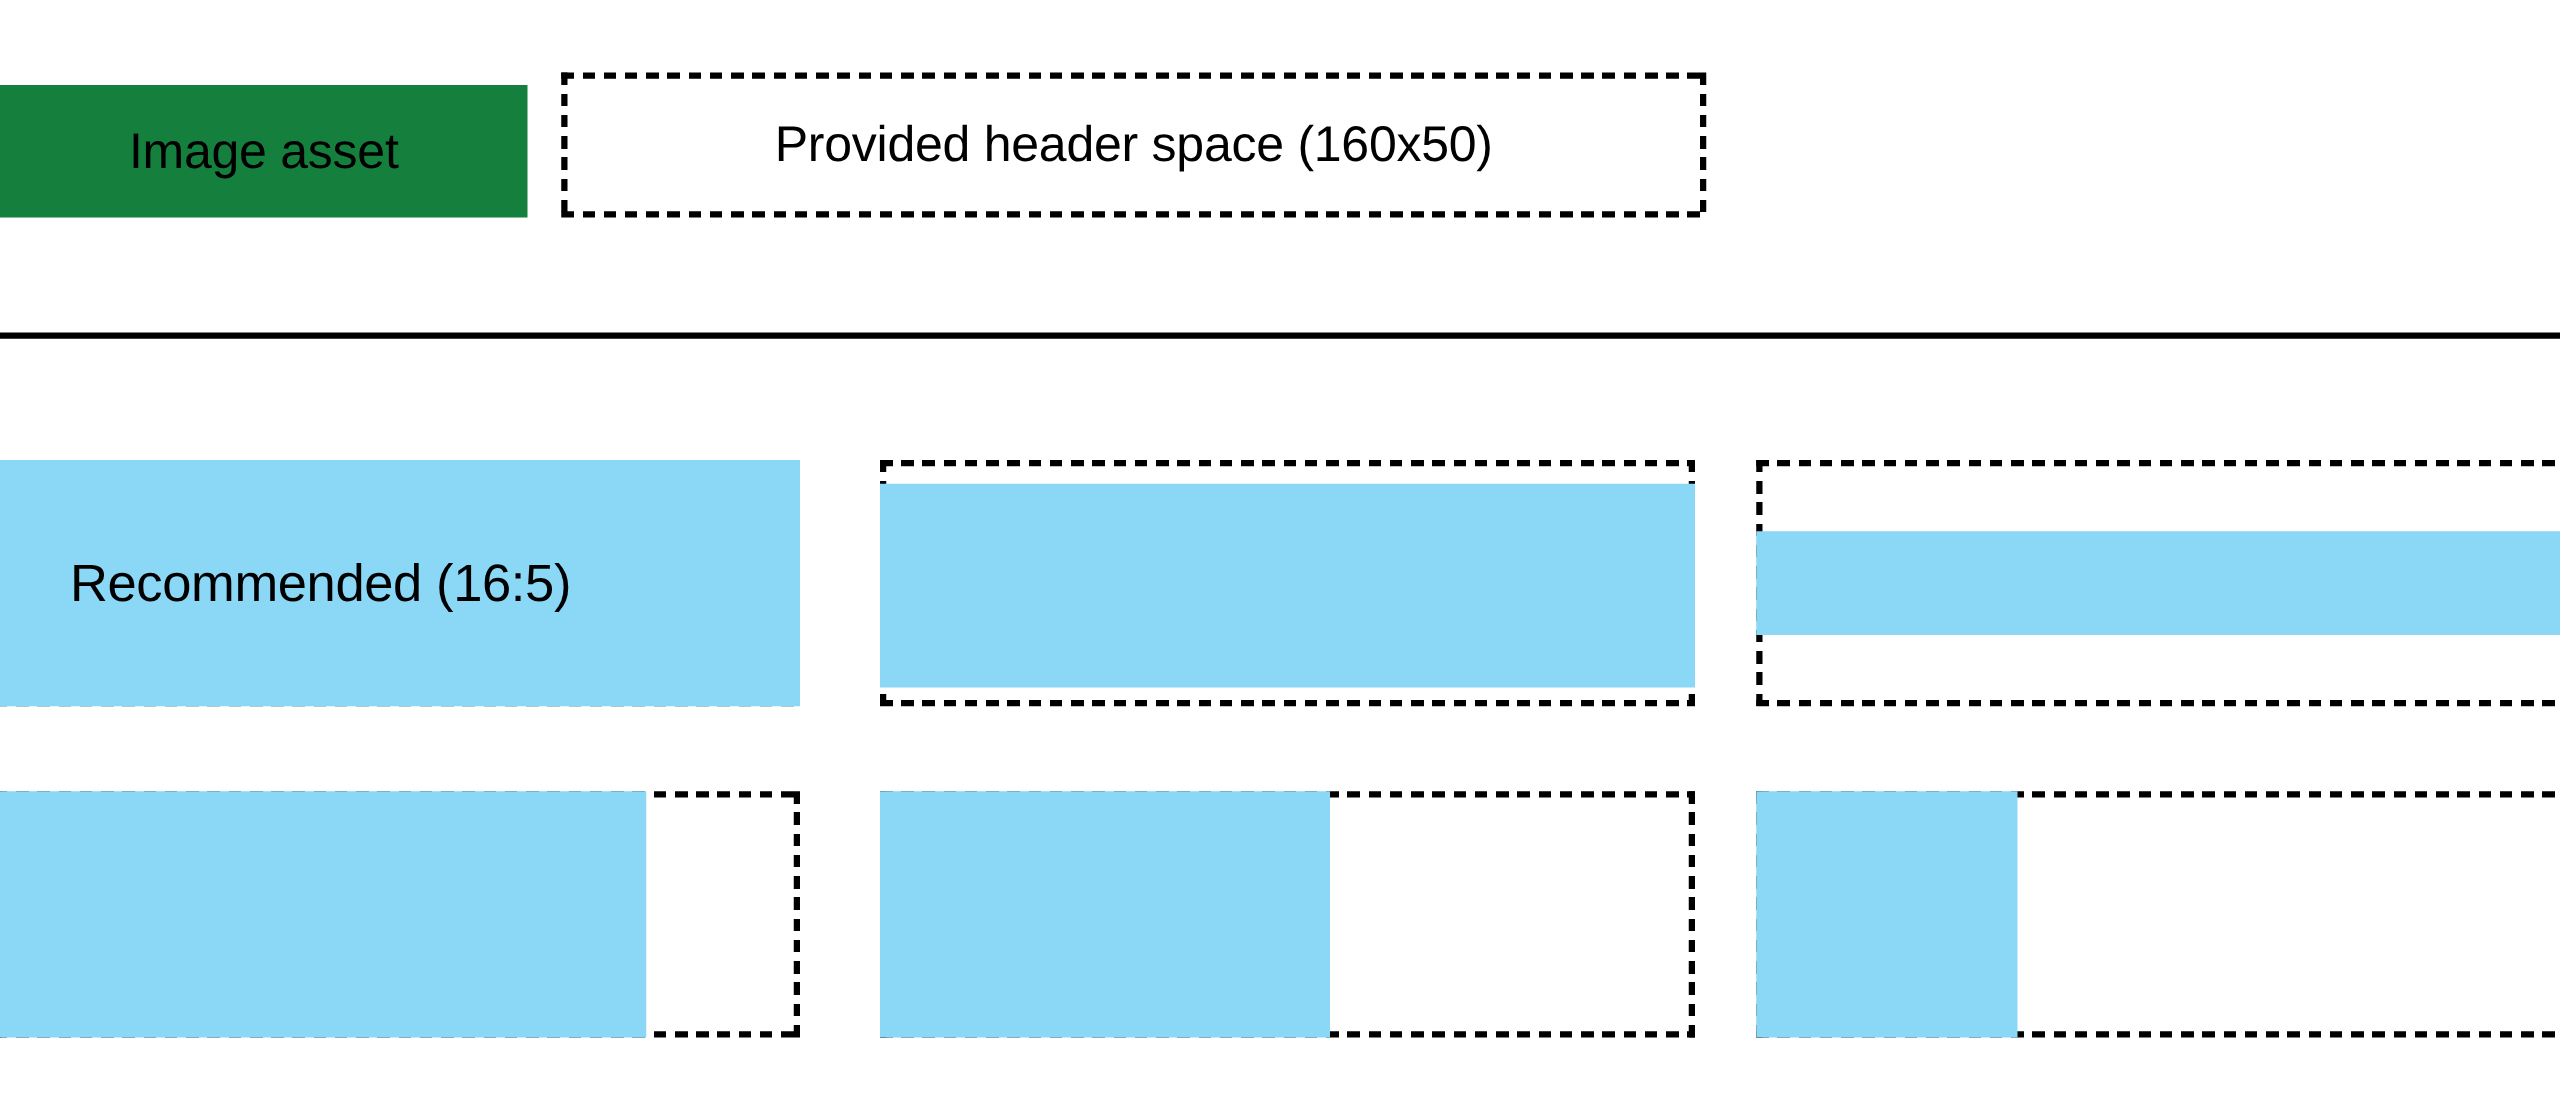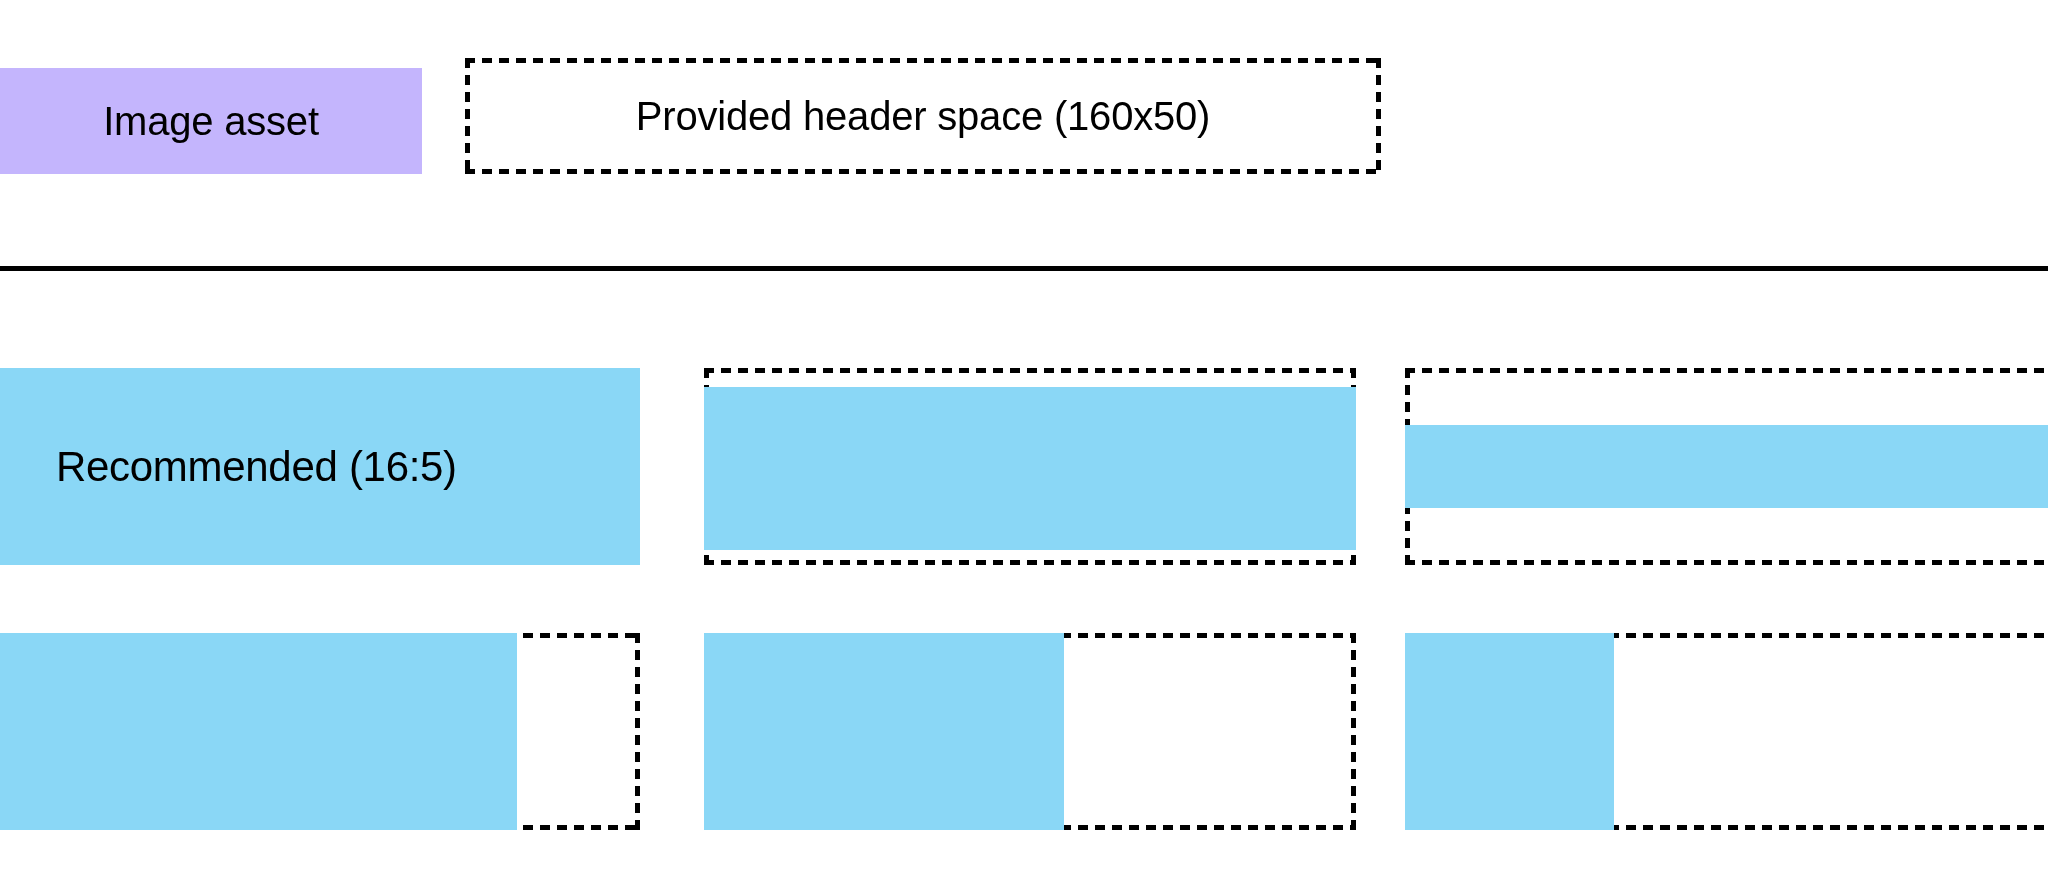--- a/index.html
+++ b/index.html
@@ -24,21 +24,21 @@
     top: 0;
     width: 2048px;
     height: 896px;
   }
 
   
   .abs { position: absolute; box-sizing: border-box; }
 
   
   .swatch {
-    background: #c4b5fd;
+    background: #15803d;
   }
   .swatch-label,
   .frame-label {
     position: absolute;
     left: 0;
     top: 0;
     width: 100%;
     height: 100%;
     display: flex;
     align-items: center;
@@ -93,21 +93,21 @@
 </style>
 </head>
 <body>
 
 <div class="stage">
 
   <div class="abs swatch" style="left:0px; top:68px; width:422px; height:106px;">
     <span class="swatch-label">Image asset</span>
   </div>
 
-  <div class="abs dashed" style="left:465px; top:58px; width:916px; height:116px;">
+  <div class="abs dashed" style="left:449px; top:58px; width:916px; height:116px;">
     <span class="frame-label">Provided header space (160x50)</span>
   </div>
 
   <div class="abs divider" style="left:0px; top:266px; width:2048px; height:5px;"></div>
 
   <div class="abs dashed cell" style="left:-4px; top:368px; width:644px; height:197px;">
     <div class="cell-fill" style="left:0px; top:0px; right:0px; bottom:0px;"></div>
     <span class="cell-caption">Recommended (16:5)</span>
   </div>
 

